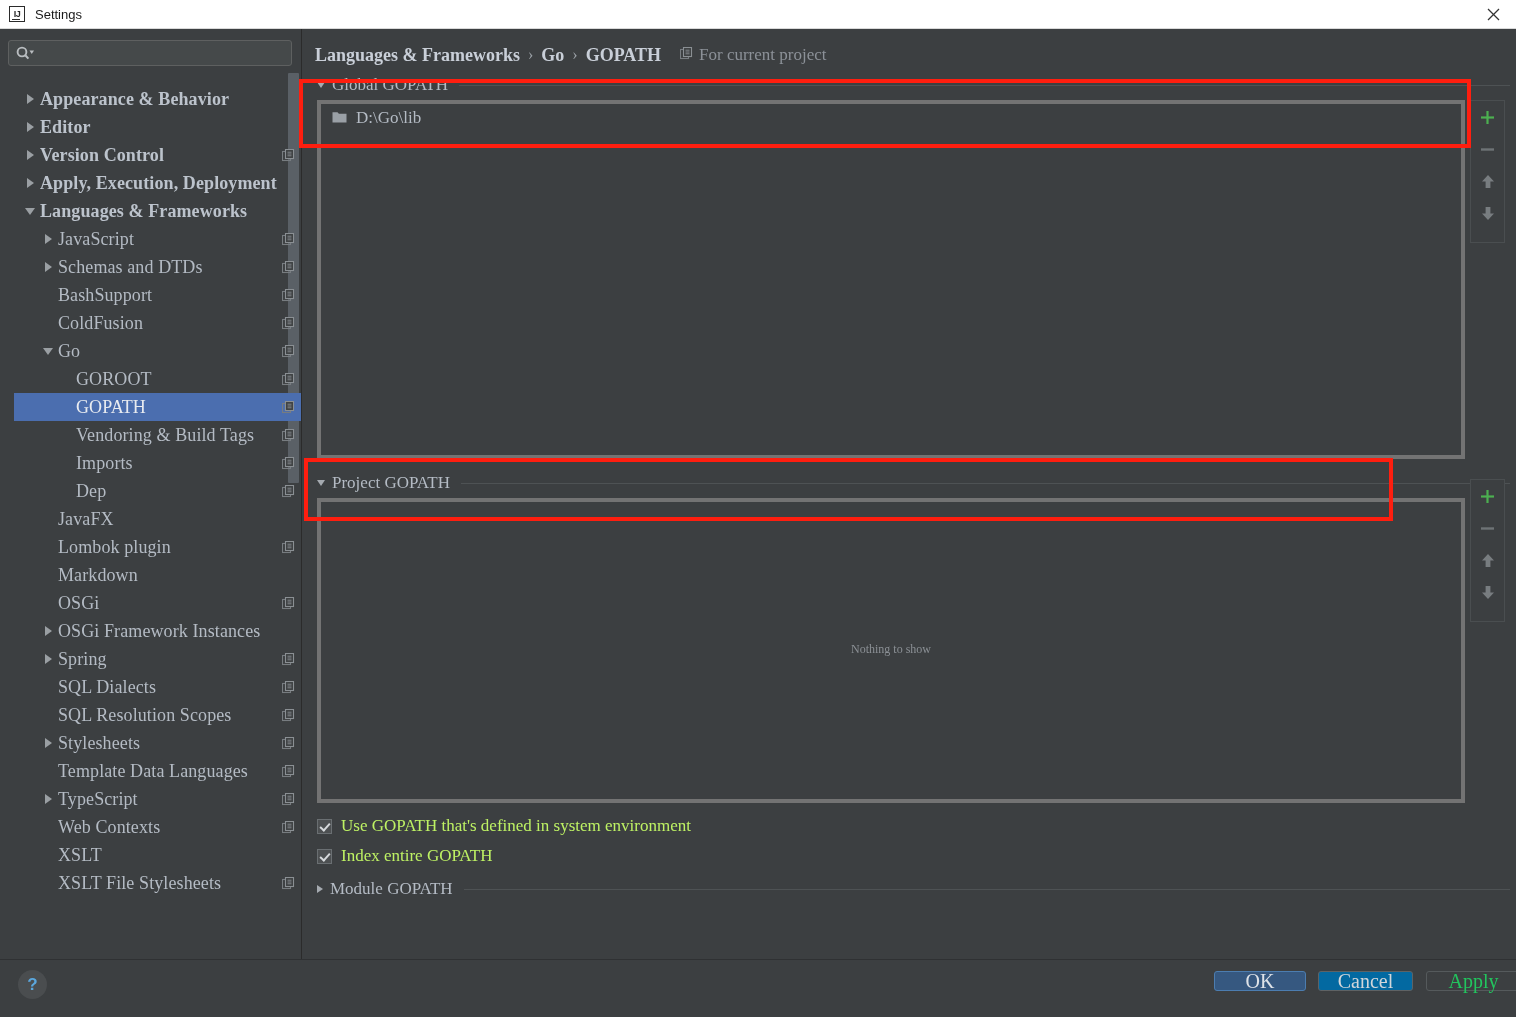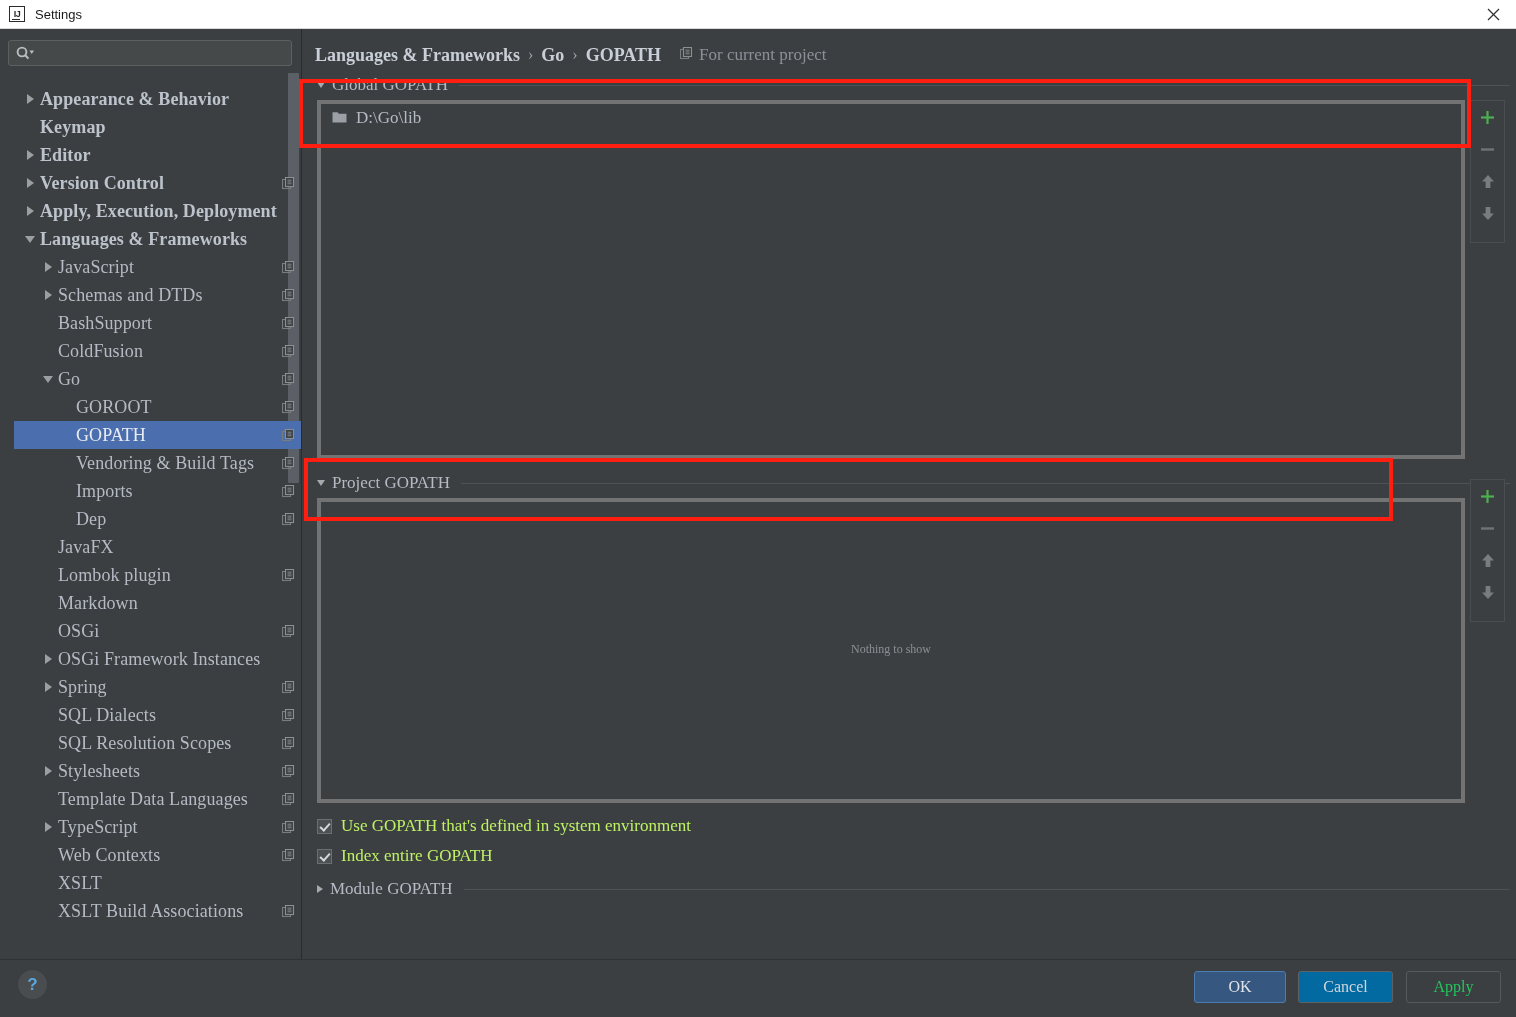--- a/index.html
+++ b/index.html
@@ -361,27 +361,28 @@
   .help-btn span {
     font-family: "Liberation Sans", sans-serif;
     font-size: 17px;
     font-weight: bold;
     color: #5BA7DD;
     line-height: 1;
   }
   .btn {
     position: absolute;
     top: 971px;
-    height: 32px;
+    height: 20px;
     box-sizing: border-box;
     border-radius: 3px;
     display: flex; align-items: center; justify-content: center;
-    font-size: 16px;
+    font-size: 20px;
     cursor: pointer;
     z-index: 50;
+    margin-left: 20px;
   }
   .btn-ok {
     left: 1194px; width: 92px;
     background: #365880;
     border: 1px solid #4C7DB0;
     color: #DFE3E8;
   }
   .btn-cancel {
     left: 1298px; width: 95px;
     background: #0369a1;
@@ -432,52 +433,48 @@
     <div class="side-scroll-thumb"></div>
 
     <div class="tree" id="tree">
         <div class="tree-row lvl0">
           <div class="tree-arrow">
             <div class="tri tri-right"></div>
           </div>
           <div class="tree-label">Appearance &amp; Behavior</div>
         </div>
         <div class="tree-row lvl0">
-          <div class="tree-arrow"></div>
-          <div class="tree-label">Keymap</div>
+          <div class="tree-arrow">
+            <div class="tri tri-right"></div>
+          </div>
+          <div class="tree-label">Editor</div>
         </div>
         <div class="tree-row lvl0">
           <div class="tree-arrow">
             <div class="tri tri-right"></div>
           </div>
-          <div class="tree-label">Editor</div>
+          <div class="tree-label">Version Control</div>
+          <div class="proj-icon">
+            <svg width="13" height="13" viewBox="0 0 13 13">
+  <rect x="0.5" y="2.5" width="8" height="9" fill="none" stroke="#777C80" stroke-width="1.1"></rect>
+  <rect x="3.5" y="0.5" width="8" height="9" fill="#3C3F41" stroke="#8A8F93" stroke-width="1.1"></rect>
+  <line x1="5.5" y1="3.2" x2="9.5" y2="3.2" stroke="#8A8F93" stroke-width="0.9"></line>
+  <line x1="5.5" y1="5" x2="9.5" y2="5" stroke="#8A8F93" stroke-width="0.9"></line>
+  <line x1="5.5" y1="6.8" x2="9.5" y2="6.8" stroke="#8A8F93" stroke-width="0.9"></line>
+</svg>
+          </div>
         </div>
         <div class="tree-row lvl0">
           <div class="tree-arrow">
             <div class="tri tri-right"></div>
           </div>
-          <div class="tree-label">Version Control</div>
-          <div class="proj-icon">
-            <svg width="13" height="13" viewBox="0 0 13 13">
-  <rect x="0.5" y="2.5" width="8" height="9" fill="none" stroke="#777C80" stroke-width="1.1"></rect>
-  <rect x="3.5" y="0.5" width="8" height="9" fill="#3C3F41" stroke="#8A8F93" stroke-width="1.1"></rect>
-  <line x1="5.5" y1="3.2" x2="9.5" y2="3.2" stroke="#8A8F93" stroke-width="0.9"></line>
-  <line x1="5.5" y1="5" x2="9.5" y2="5" stroke="#8A8F93" stroke-width="0.9"></line>
-  <line x1="5.5" y1="6.8" x2="9.5" y2="6.8" stroke="#8A8F93" stroke-width="0.9"></line>
-</svg>
-          </div>
+          <div class="tree-label">Apply, Execution, Deployment</div>
         </div>
         <div class="tree-row lvl0">
           <div class="tree-arrow">
-            <div class="tri tri-right"></div>
-          </div>
-          <div class="tree-label">Apply, Execution, Deployment</div>
-        </div>
-        <div class="tree-row lvl0">
-          <div class="tree-arrow">
             <div class="tri tri-down"></div>
           </div>
           <div class="tree-label">Languages &amp; Frameworks</div>
         </div>
         <div class="tree-row lvl1">
           <div class="tree-arrow">
             <div class="tri tri-right"></div>
           </div>
           <div class="tree-label">JavaScript</div>
           <div class="proj-icon">
@@ -747,21 +744,21 @@
   <line x1="5.5" y1="6.8" x2="9.5" y2="6.8" stroke="#8A8F93" stroke-width="0.9"></line>
 </svg>
           </div>
         </div>
         <div class="tree-row lvl1">
           <div class="tree-arrow"></div>
           <div class="tree-label">XSLT</div>
         </div>
         <div class="tree-row lvl1">
           <div class="tree-arrow"></div>
-          <div class="tree-label">XSLT Build Associations</div>
+          <div class="tree-label">XSLT File Stylesheets</div>
           <div class="proj-icon">
             <svg width="13" height="13" viewBox="0 0 13 13">
   <rect x="0.5" y="2.5" width="8" height="9" fill="none" stroke="#777C80" stroke-width="1.1"></rect>
   <rect x="3.5" y="0.5" width="8" height="9" fill="#3C3F41" stroke="#8A8F93" stroke-width="1.1"></rect>
   <line x1="5.5" y1="3.2" x2="9.5" y2="3.2" stroke="#8A8F93" stroke-width="0.9"></line>
   <line x1="5.5" y1="5" x2="9.5" y2="5" stroke="#8A8F93" stroke-width="0.9"></line>
   <line x1="5.5" y1="6.8" x2="9.5" y2="6.8" stroke="#8A8F93" stroke-width="0.9"></line>
 </svg>
           </div>
         </div>

